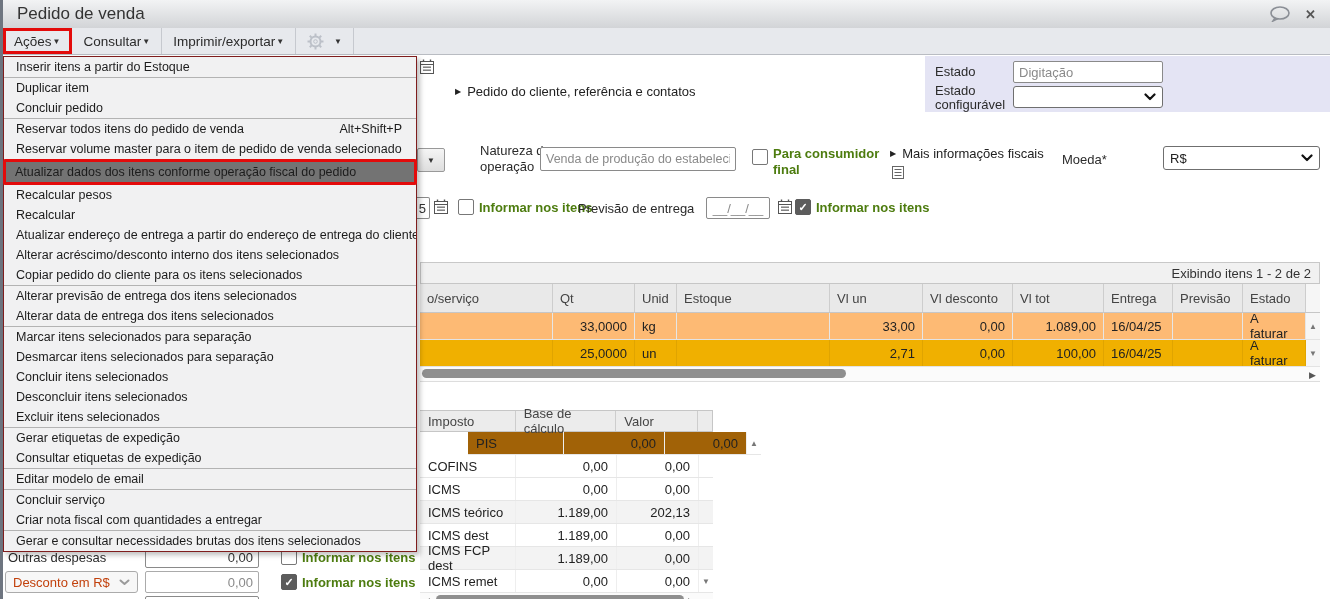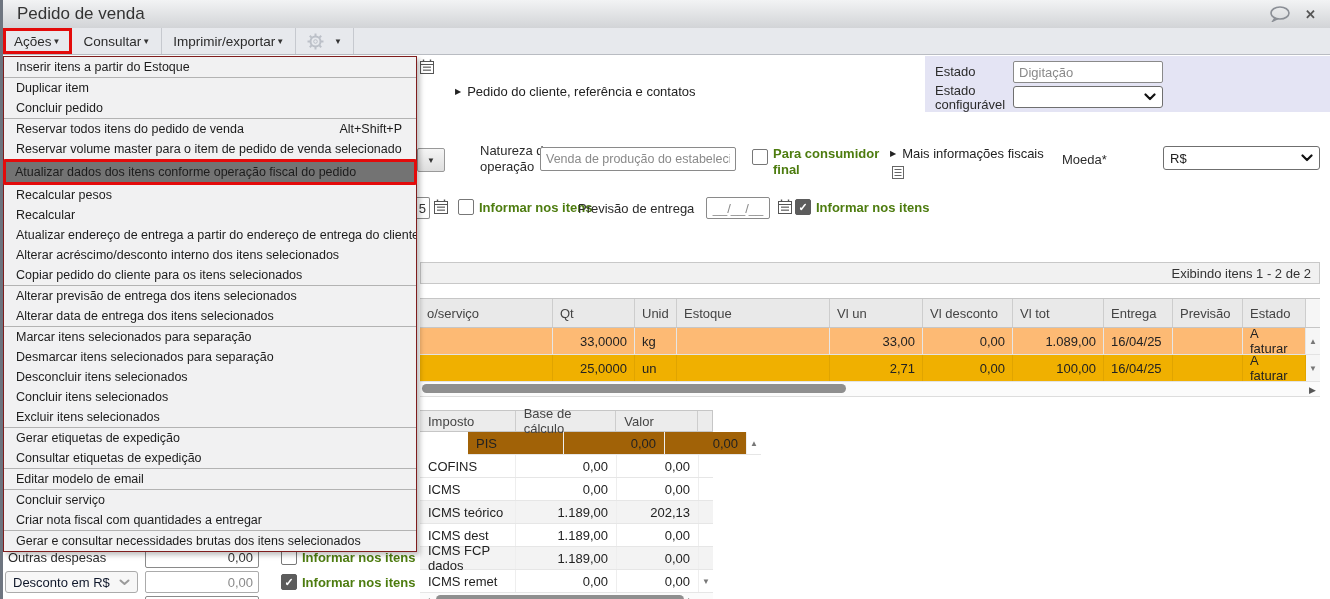--- a/index.html
+++ b/index.html
@@ -46,21 +46,21 @@
   .cb.checked{background:#5c5c5c;border-color:#5c5c5c;color:#fff;font-size:11px;font-weight:bold;}
   .cb-label{font-weight:600;color:#4d7c0f;padding-left:5px;}
   .chk-row{display:flex;align-items:center;}
   .disc{font-size:8px;color:#222;margin-right:6px;}
   
   .lavpanel{position:absolute;left:925px;top:56px;width:405px;height:56px;background:#e4e4f4;}
   
   .infobar{position:absolute;left:420px;top:262px;width:900px;height:22px;background:#f1f1f1;
            border:1px solid #c8c8c8;box-sizing:border-box;display:flex;align-items:center;
            justify-content:flex-end;padding-right:8px;color:#333;}
-  .itable{position:absolute;left:420px;top:298px;width:900px;}
+  .itable{position:absolute;left:420px;top:283px;width:900px;}
   .irow{display:flex;width:900px;}
   .ihead{background:#e9e9e9;border-top:1px solid #c6c6c6;border-bottom:1px solid #c6c6c6;height:28px;}
   .ihead .cell{color:#444;border-right:1px solid #cdcdcd;display:flex;align-items:center;padding:0 7px;box-sizing:border-box;}
   .ibody{background:#fdba74;height:26px;border-bottom:1px solid #e3e3e3;}
   .ibody .cell{border-right:1px solid #e6e6e6;display:flex;align-items:center;padding:0 7px;box-sizing:border-box;}
   .ibody.sel{background:#f0b000;}
   .ibody.sel .cell{border-right-color:#e0a400;}
   .num{justify-content:flex-end;}
   .c1{width:133px;} .c2{width:82px;} .c3{width:42px;} .c4{width:153px;} .c5{width:93px;}
   .c6{width:90px;} .c7{width:91px;} .c8{width:69px;} .c9{width:70px;} .c10{width:63px;}
@@ -75,21 +75,21 @@
   .thead{background:#ececec;border:1px solid #c6c6c6;border-left:none;box-sizing:border-box;height:22px;}
   .thead .tc{color:#444;display:flex;align-items:center;padding:0 8px;box-sizing:border-box;border-right:1px solid #cdcdcd;}
   .tbody{height:22px;background:#fff;border-bottom:1px solid #e6e6e6;}
   .tbody .tc{display:flex;align-items:center;padding:0 8px;box-sizing:border-box;border-right:1px solid #eee;}
   .tbody.alt{background:#f3f3f3;}
   .tbody.sel{background:#a16207;margin-left:48px;}
   .tc1{width:96px;} .tc2{width:101px;} .tc3{width:82px;}
   .tsb{width:14px;display:flex;align-items:center;justify-content:center;color:#777;font-size:8px;}
   
   .footrow{position:absolute;display:flex;align-items:center;}
-  .dis-select{background:#f7f7f7;border:1px solid #ababab;border-radius:3px;color:#0f172a;
+  .dis-select{background:#f7f7f7;border:1px solid #ababab;border-radius:3px;color:#c2410c;
               display:flex;align-items:center;padding:0 7px;box-sizing:border-box;height:22px;}
   svg{display:block;}
 </style>
 </head>
 <body>
 
 <div class="canvas">
   <div class="leftedge"></div>
 
   <div class="titlebar">
@@ -314,21 +314,21 @@
       <span class="tc tc3" style="justify-content:flex-end;">202,13</span>
       <span class="tsb"></span>
     </div>
     <div class="trow tbody">
       <span class="tc tc1">ICMS dest</span>
       <span class="tc tc2" style="justify-content:flex-end;">1.189,00</span>
       <span class="tc tc3" style="justify-content:flex-end;">0,00</span>
       <span class="tsb"></span>
     </div>
     <div class="trow tbody alt">
-      <span class="tc tc1">ICMS FCP dados</span>
+      <span class="tc tc1">ICMS FCP dest</span>
       <span class="tc tc2" style="justify-content:flex-end;">1.189,00</span>
       <span class="tc tc3" style="justify-content:flex-end;">0,00</span>
       <span class="tsb"></span>
     </div>
     <div class="trow tbody">
       <span class="tc tc1">ICMS remet</span>
       <span class="tc tc2" style="justify-content:flex-end;">0,00</span>
       <span class="tc tc3" style="justify-content:flex-end;">0,00</span>
       <span class="tsb">▼</span>
     </div>
@@ -389,24 +389,24 @@
         </div>
     </div>
     <div class="mgroup">
       <div class="mitem">
           <span>Marcar itens selecionados para separação</span>
         </div>
       <div class="mitem">
           <span>Desmarcar itens selecionados para separação</span>
         </div>
       <div class="mitem">
+          <span>Concluir itens selecionados</span>
+        </div>
+      <div class="mitem">
           <span>Desconcluir itens selecionados</span>
-        </div>
-      <div class="mitem">
-          <span>Concluir itens selecionados</span>
         </div>
       <div class="mitem">
           <span>Excluir itens selecionados</span>
         </div>
     </div>
     <div class="mgroup">
       <div class="mitem">
           <span>Gerar etiquetas de expedição</span>
         </div>
       <div class="mitem">

